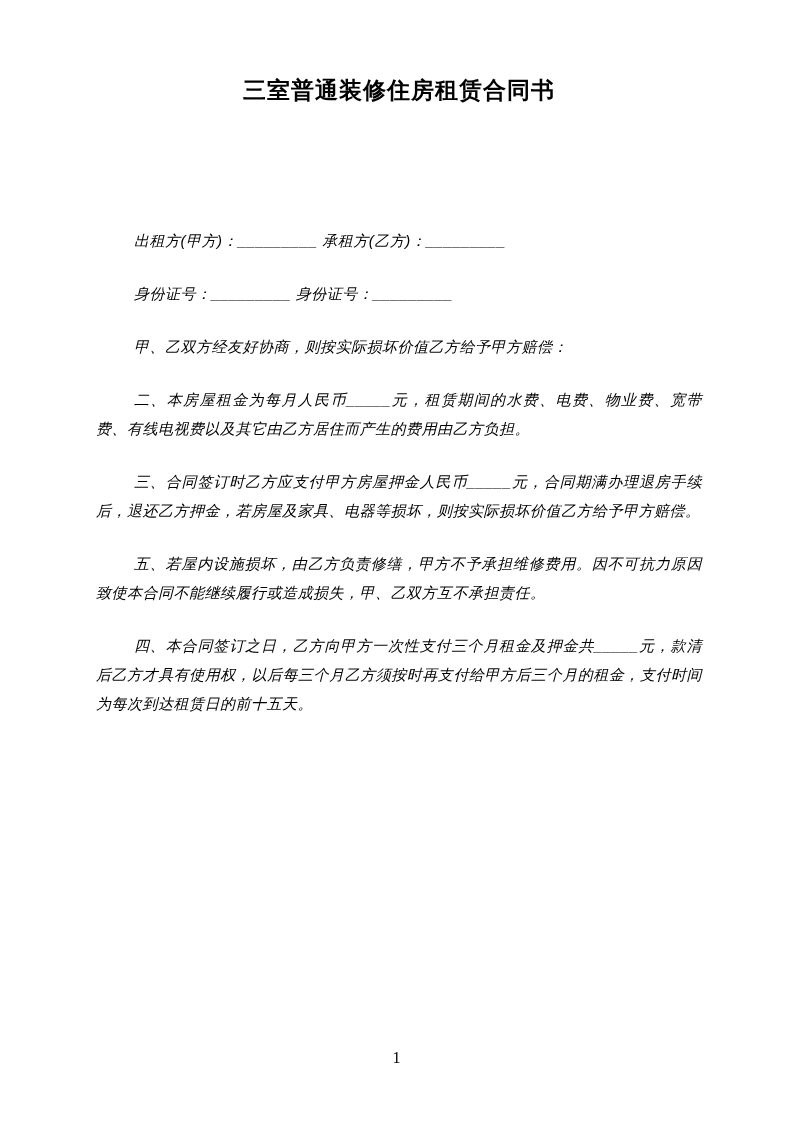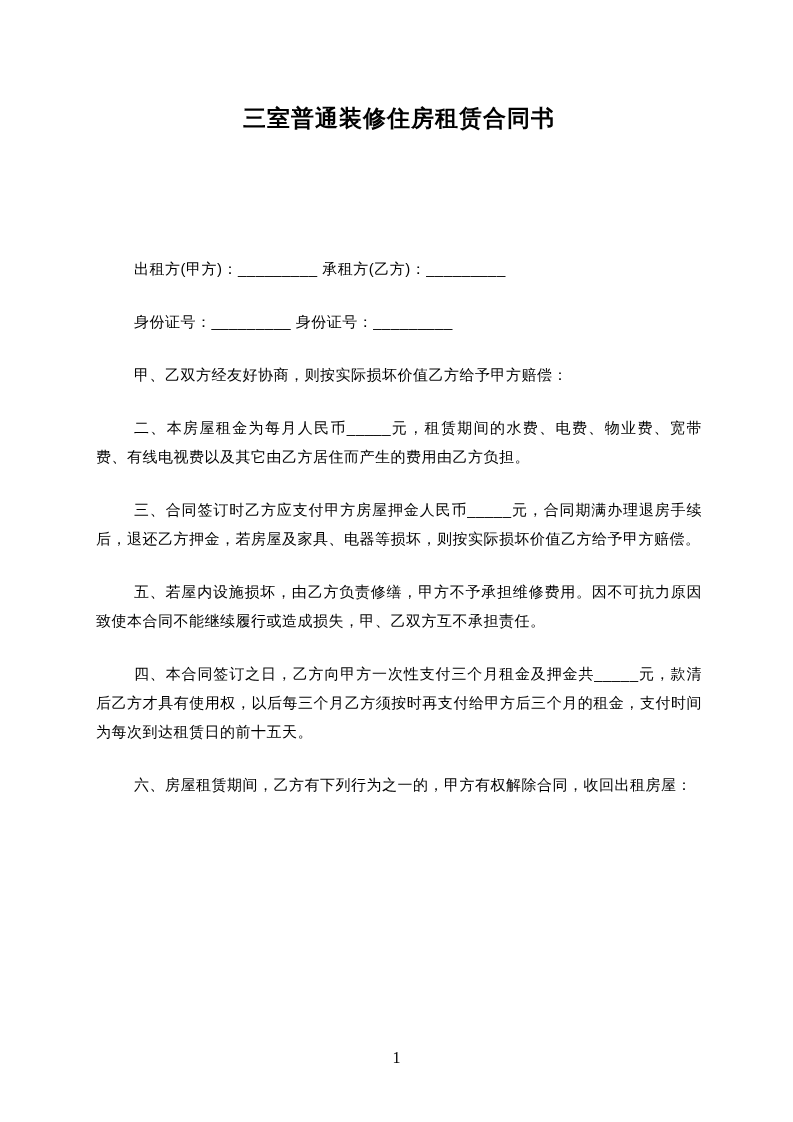--- a/index.html
+++ b/index.html
@@ -6,41 +6,42 @@
     margin: 0;
     padding: 0;
     background: #ffffff;
   }
   .page {
     position: relative;
     width: 793px;
     height: 1122px;
     background: #ffffff;
     box-sizing: border-box;
-    padding: 102px 91px 0 96px;
+    padding: 74px 91px 0 96px;
     font-family: "Liberation Sans", "DejaVu Sans", sans-serif;
     color: #000000;
     overflow: hidden;
   }
   .doc-title {
     margin: 0 0 120px 0;
     font-size: 23px;
     font-weight: 700;
     line-height: 32px;
     letter-spacing: 1px;
     text-align: center;
   }
   .para {
     margin: 0 0 24px 0;
     font-size: 15px;
     line-height: 29px;
     letter-spacing: 0.5px;
     text-align: justify;
     text-indent: 38px;
     word-break: break-all;
+    font-style: italic;
   }
   .page-number {
     position: absolute;
     top: 1048px;
     left: 0;
     width: 100%;
     text-align: center;
     font-family: "Liberation Serif", "DejaVu Serif", serif;
     font-size: 16px;
     line-height: 20px;
@@ -62,17 +63,16 @@
 
 
   <p class="para">二、本房屋租金为每月人民币_____元，租赁期间的水费、电费、物业费、宽带费、有线电视费以及其它由乙方居住而产生的费用由乙方负担。</p>
 
   <p class="para">三、合同签订时乙方应支付甲方房屋押金人民币_____元，合同期满办理退房手续后，退还乙方押金，若房屋及家具、电器等损坏，则按实际损坏价值乙方给予甲方赔偿。</p>
 
   <p class="para">五、若屋内设施损坏，由乙方负责修缮，甲方不予承担维修费用。因不可抗力原因致使本合同不能继续履行或造成损失，甲、乙双方互不承担责任。</p>
 
   <p class="para">四、本合同签订之日，乙方向甲方一次性支付三个月租金及押金共_____元，款清后乙方才具有使用权，以后每三个月乙方须按时再支付给甲方后三个月的租金，支付时间为每次到达租赁日的前十五天。</p>
 
-  <p class="para">六、房屋租赁期间，乙方有下列行为之一的，甲方有权解除合同，收回出租房屋：</p>
 
   <div class="page-number">1</div>
 
 </div>
 
 </body></html>

